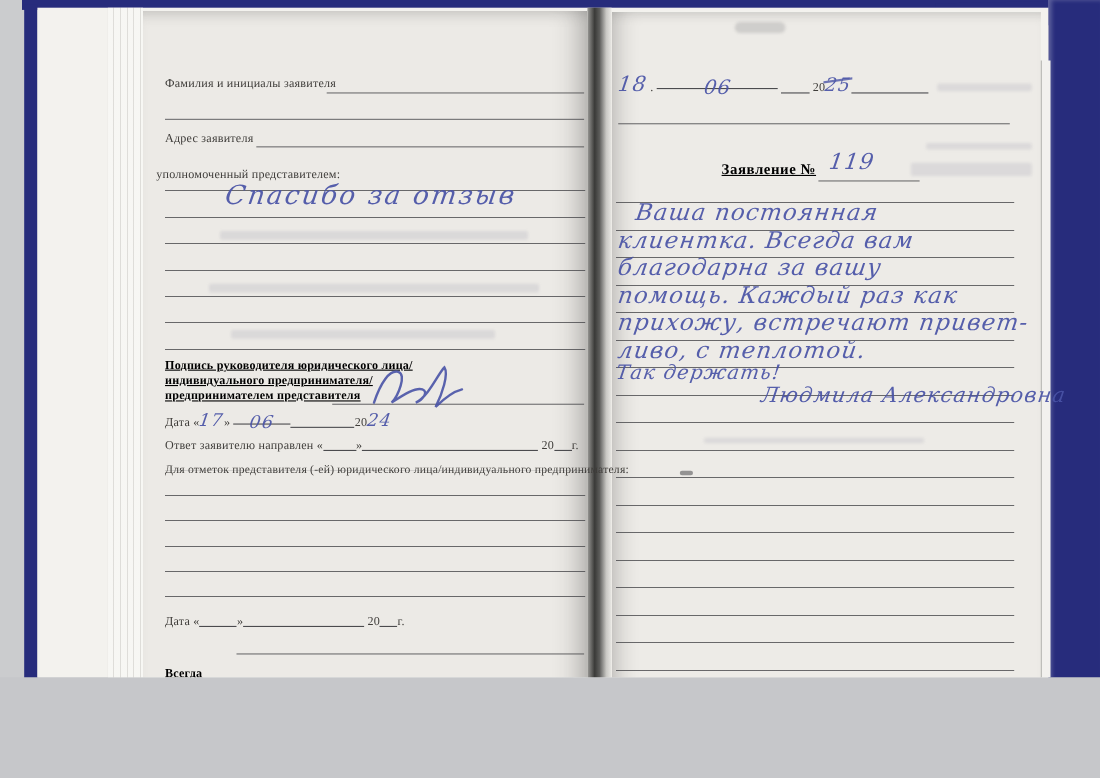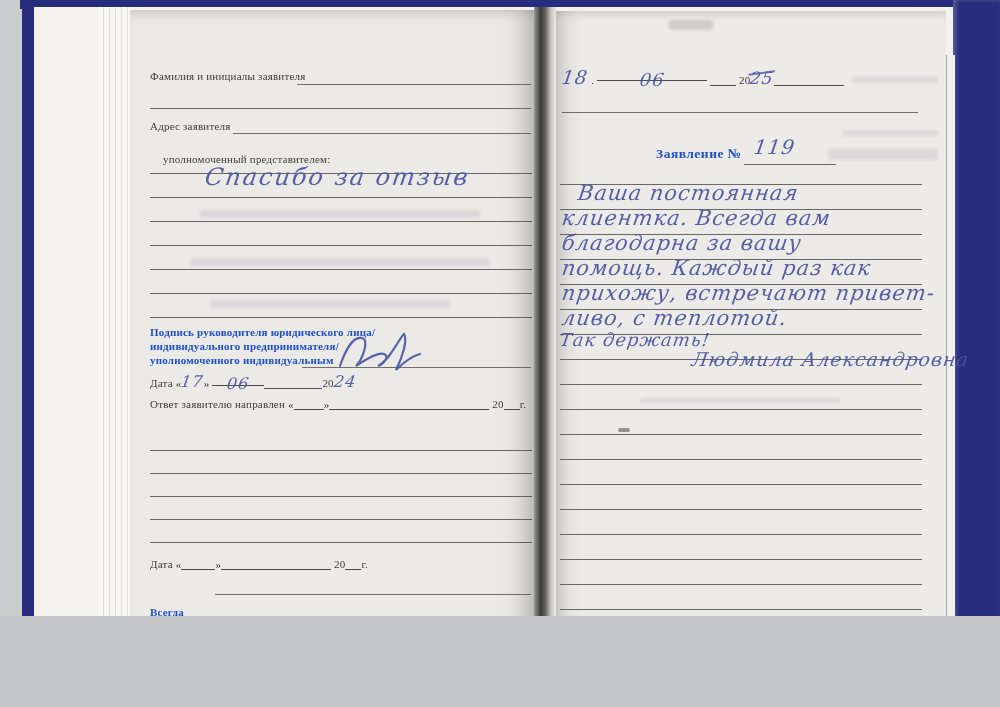--- a/index.html
+++ b/index.html
@@ -26,21 +26,21 @@
 
   .page-left{position:absolute;left:130px;top:10px;width:404px;height:697px;background:var(--paper);
     box-shadow:inset -20px 0 24px -14px rgba(40,40,40,.35), inset 0 10px 14px -10px rgba(60,60,60,.25);}
   .gutter{position:absolute;left:534px;top:7px;width:22px;height:700px;
     background:linear-gradient(90deg,#9b9a97 0%,#3a3a38 30%,#5c5c5a 50%,#c9c8c4 78%,#e9e8e4 100%);}
   .page-right{position:absolute;left:556px;top:11px;width:390px;height:696px;background:#edebe7;
     box-shadow:inset 16px 0 20px -12px rgba(40,40,40,.28), inset 0 9px 12px -9px rgba(60,60,60,.22);}
 
   
   .p{position:absolute;font-family:"Liberation Serif",serif;font-size:11px;color:var(--print);white-space:nowrap;letter-spacing:.2px;}
-  .pb{font-weight:bold;color:#1d4ed8;}
+  .pb{font-weight:bold;color:#000000;text-decoration:underline;}
   .pagenum{position:absolute;font-size:10px;color:#6a6965;}
 
   
   .u{position:absolute;height:1px;background:var(--rule);opacity:.78;}
   .rules{position:absolute;opacity:.82;}
   .rules-l1{left:150px;top:150px;width:382px;height:170px;
     background:repeating-linear-gradient(to bottom,transparent 0 23px,var(--rule) 23px 24px);}
   .rules-l2{left:150px;top:428px;width:382px;height:117px;
     background:repeating-linear-gradient(to bottom,transparent 0 22px,var(--rule) 22px 23px);}
   .rules-r{left:560px;top:160px;width:362px;height:478px;
@@ -79,44 +79,45 @@
   <div class="gutter"></div>
   <div class="page-right"></div>
 
   <div class="p" style="left:150px;top:70px;">Фамилия и инициалы заявителя</div>
   <div class="u" style="left:297px;top:84px;width:234px;"></div>
   <div class="u" style="left:150px;top:108px;width:381px;"></div>
 
   <div class="p" style="left:150px;top:120px;">Адрес заявителя</div>
   <div class="u" style="left:233px;top:133px;width:298px;"></div>
 
-  <div class="p" style="left:163px;top:153px;">уполномоченный представителем:</div>
+  <div class="p" style="left:142px;top:153px;">уполномоченный представителем:</div>
 
   <div class="rules rules-l1"></div>
   <div class="hw hw-abs" style="left:205px;top:163px;font-size:24px;letter-spacing:2px;">Спасибо за отзыв</div>
 
   <div class="p pb" style="left:150px;top:326px;">Подпись руководителя юридического лица/</div>
   <div class="p pb" style="left:150px;top:340px;text-align:center;">индивидуального предпринимателя/</div>
-  <div class="p pb" style="left:150px;top:354px;">уполномоченного индивидуальным</div>
+  <div class="p pb" style="left:150px;top:354px;">предпринимателем представителя</div>
   <div class="u" style="left:302px;top:367px;width:229px;"></div>
 
   <svg style="position:absolute;left:332px;top:330px;" width="92" height="42" viewBox="0 0 92 42">
     <path d="M8 36 C 14 18, 22 6, 30 8 C 38 10, 30 30, 24 36 C 36 28, 46 22, 52 24 C 58 26, 52 34, 46 36 C 58 30, 66 10, 72 4 C 76 10, 70 28, 64 40 C 72 32, 80 26, 88 24" fill="none" stroke="#4953a6" stroke-width="2.2" stroke-linecap="round" opacity=".9"></path>
   </svg>
 
   <div class="p" style="left:150px;top:372px;">
     <span>Дата «</span><span class="hw" style="font-size:16px;">17</span><span>»</span>
     <span class="bl" style="width:52px;text-align:center;"><span class="hw" style="font-size:16px;">06</span></span><span class="bl" style="width:58px;"></span><span>20</span><span class="hw" style="font-size:16px;">24</span>
   </div>
 
   <div class="p" style="left:150px;top:398px;">
     <span>Ответ заявителю направлен «</span><span class="bl" style="width:30px;"></span><span>»</span><span class="bl" style="width:160px;"></span>
     <span>20</span><span class="bl" style="width:16px;"></span><span>г.</span>
   </div>
 
+  <div class="p" style="left:150px;top:422px;font-size:10.6px;">Для отметок представителя (-ей) юридического лица/индивидуального предпринимателя:</div>
 
   <div class="rules rules-l2"></div>
 
   <div class="p" style="left:150px;top:558px;">
     <span>Дата «</span><span class="bl" style="width:34px;"></span><span>»</span><span class="bl" style="width:110px;"></span>
     <span>20</span><span class="bl" style="width:16px;"></span><span>г.</span>
   </div>
 
   <div class="p pb" style="left:150px;top:581px;margin-top:48px;">Должность</div>
   <div class="u" style="left:215px;top:594px;width:316px;"></div>

